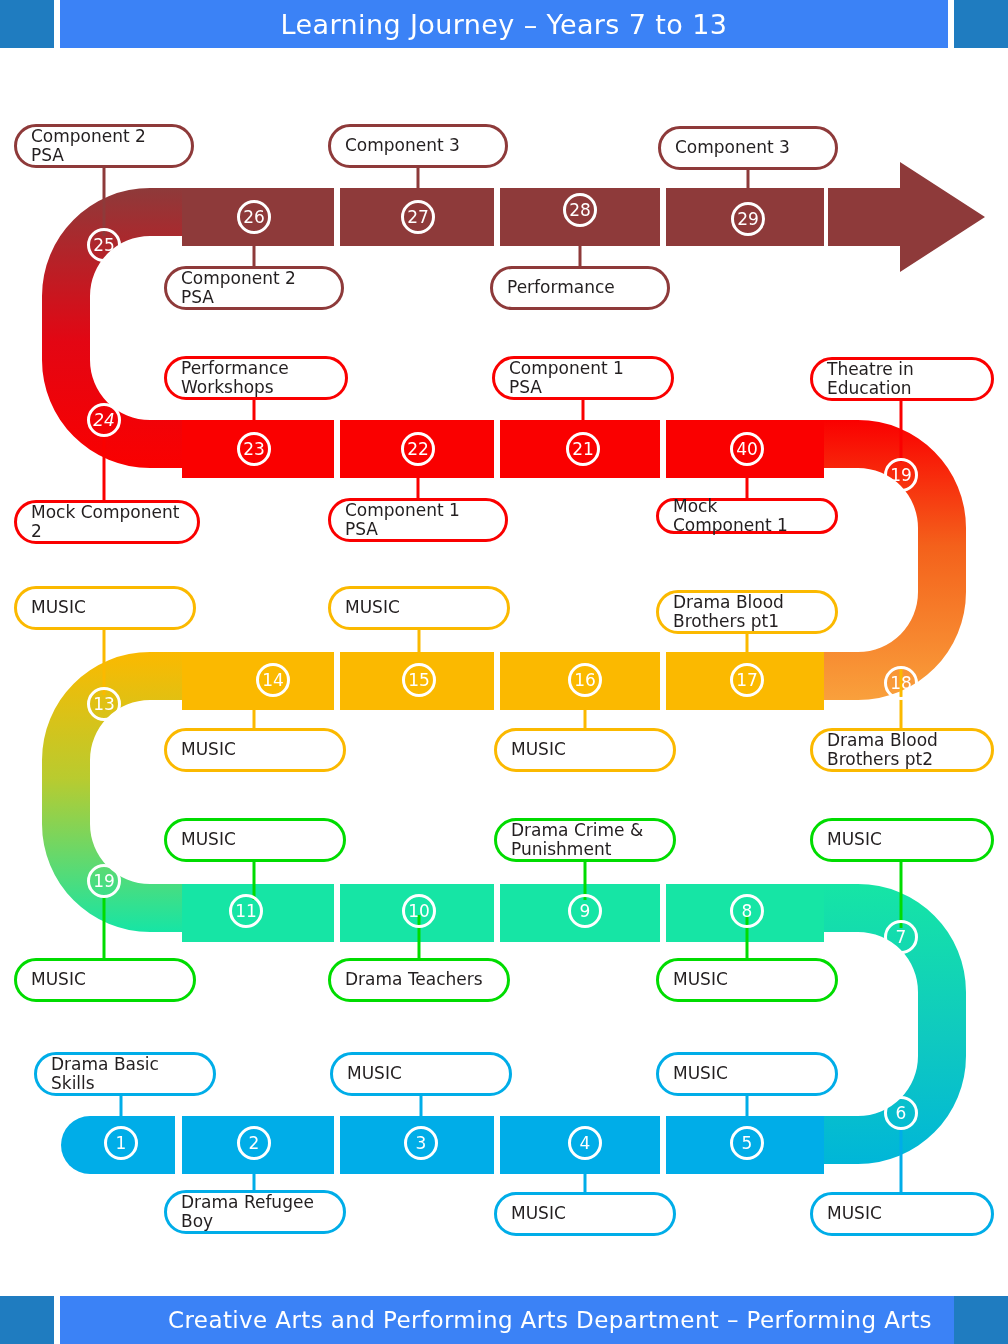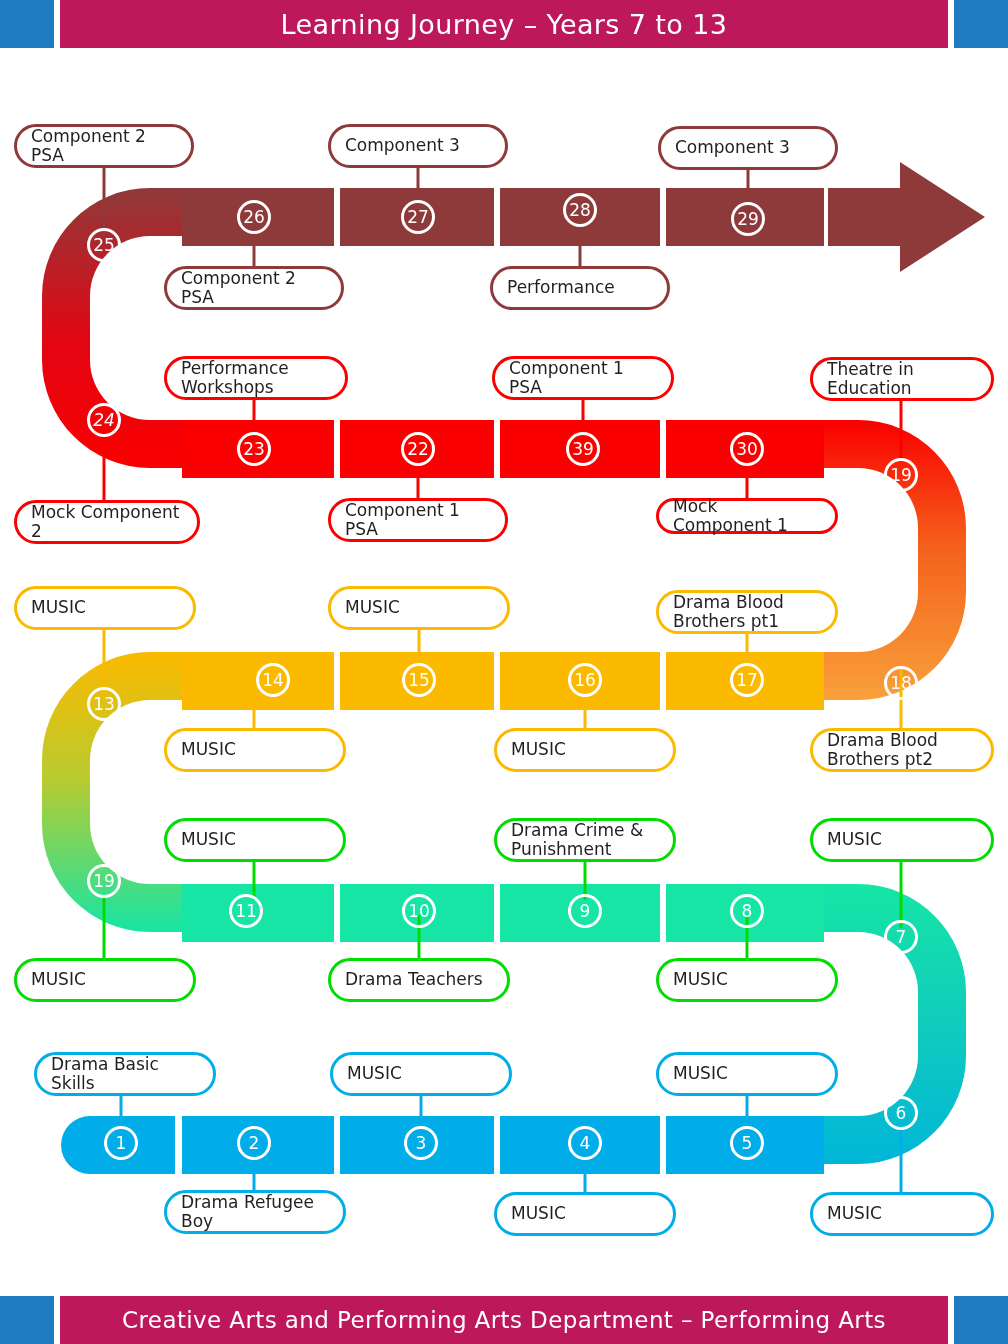--- a/index.html
+++ b/index.html
@@ -3,28 +3,28 @@
 <meta charset="utf-8">
 <style>
   html,body{margin:0;padding:0;}
   body{
     width:1008px;height:1344px;position:relative;overflow:hidden;
     background:#ffffff;
     font-family:"DejaVu Sans","Liberation Sans",sans-serif;
   }
   
   .bar-accent{position:absolute;background:#1F7CC0;}
-  .bar-main{position:absolute;background:#be185d;display:flex;align-items:center;justify-content:center;}
+  .bar-main{position:absolute;background:#3b82f6;display:flex;align-items:center;justify-content:center;}
   .bar-main span{color:#ffffff;font-size:27px;letter-spacing:.4px;}
   #header-accent-left{left:0;top:0;width:54px;height:48px;}
   #header-accent-right{left:954px;top:0;width:54px;height:48px;}
   #header-bar{left:60px;top:0;width:888px;height:48px;}
   #footer-accent-left{left:0;top:1296px;width:54px;height:48px;}
   #footer-accent-right{left:954px;top:1296px;width:54px;height:48px;}
-  #footer-bar{left:60px;top:1296px;width:888px;height:48px;}
+  #footer-bar{left:60px;top:1296px;width:888px;height:48px;padding-left:46px;}
   #footer-bar span{font-size:23px;}
 
   
   #journey-svg{position:absolute;left:0;top:0;width:1008px;height:1344px;}
 
   
   .callout{
     position:absolute;box-sizing:border-box;
     border:3px solid #000;border-radius:24px;background:#ffffff;
     display:flex;align-items:center;
@@ -209,22 +209,22 @@
 
 <div id="badge-layer">
     <div class="badge" style="left: 87px; top: 228px;">25</div>
     <div class="badge" style="left: 237px; top: 200px;">26</div>
     <div class="badge" style="left: 401px; top: 200px;">27</div>
     <div class="badge" style="left: 563px; top: 193px;">28</div>
     <div class="badge" style="left: 731px; top: 202px;">29</div>
     <div class="badge" style="left: 87px; top: 403px; font-style: italic;">24</div>
     <div class="badge" style="left: 237px; top: 432px;">23</div>
     <div class="badge" style="left: 401px; top: 432px;">22</div>
-    <div class="badge" style="left: 566px; top: 432px;">39</div>
-    <div class="badge" style="left: 730px; top: 432px;">30</div>
+    <div class="badge" style="left: 566px; top: 432px;">21</div>
+    <div class="badge" style="left: 730px; top: 432px;">40</div>
     <div class="badge" style="left: 884px; top: 458px;">19</div>
     <div class="badge" style="left: 87px; top: 687px;">13</div>
     <div class="badge" style="left: 237px; top: 663px; margin-left: 19px;">14</div>
     <div class="badge" style="left: 402px; top: 663px;">15</div>
     <div class="badge" style="left: 568px; top: 663px;">16</div>
     <div class="badge" style="left: 730px; top: 663px;">17</div>
     <div class="badge" style="left: 884px; top: 632px; margin-top: 34px;">18</div>
     <div class="badge" style="left: 87px; top: 864px;">19</div>
     <div class="badge" style="left: 229px; top: 894px; text-align: center;">11</div>
     <div class="badge" style="left: 402px; top: 894px;">10</div>

